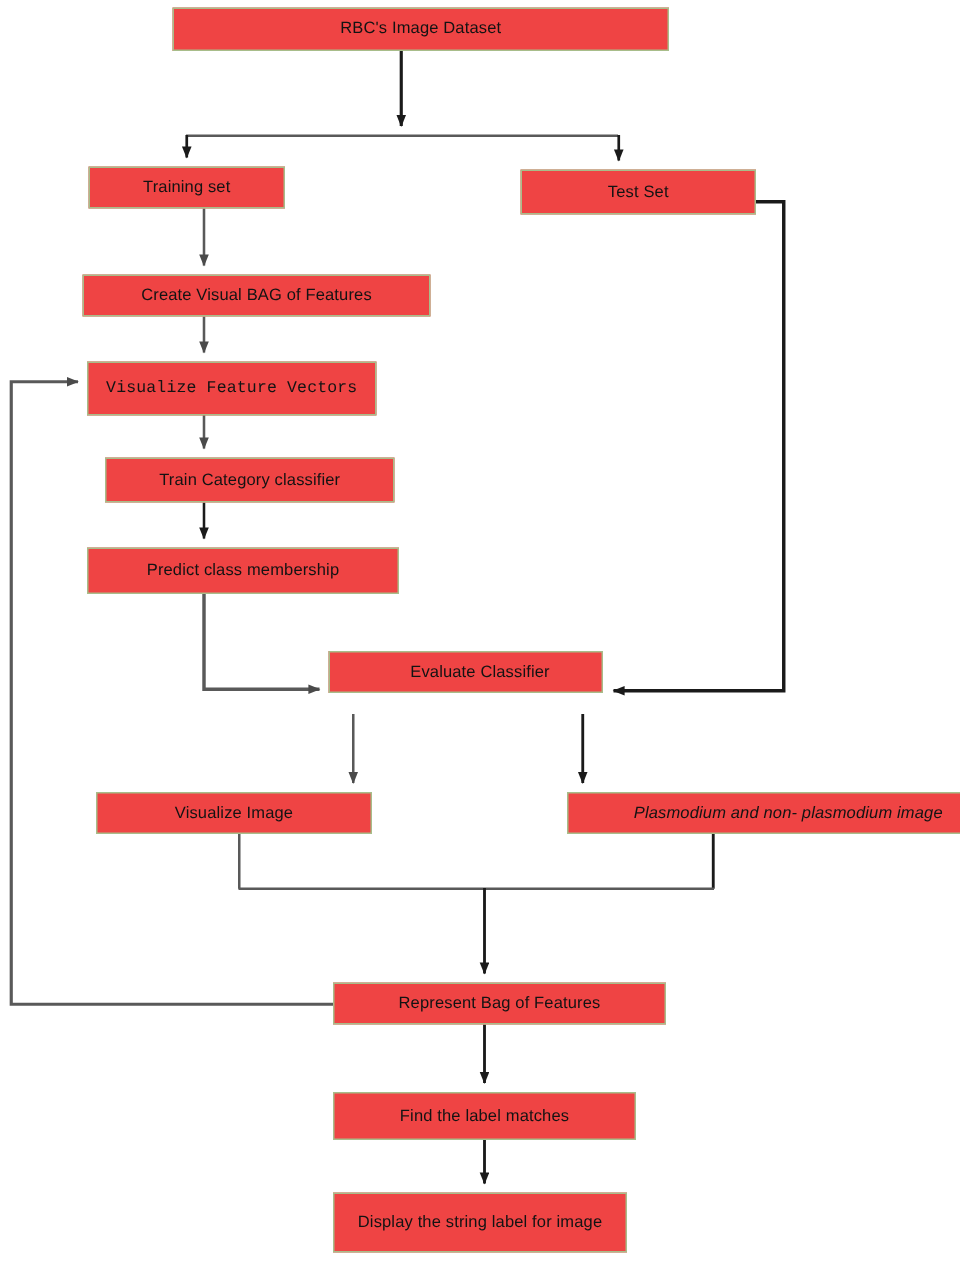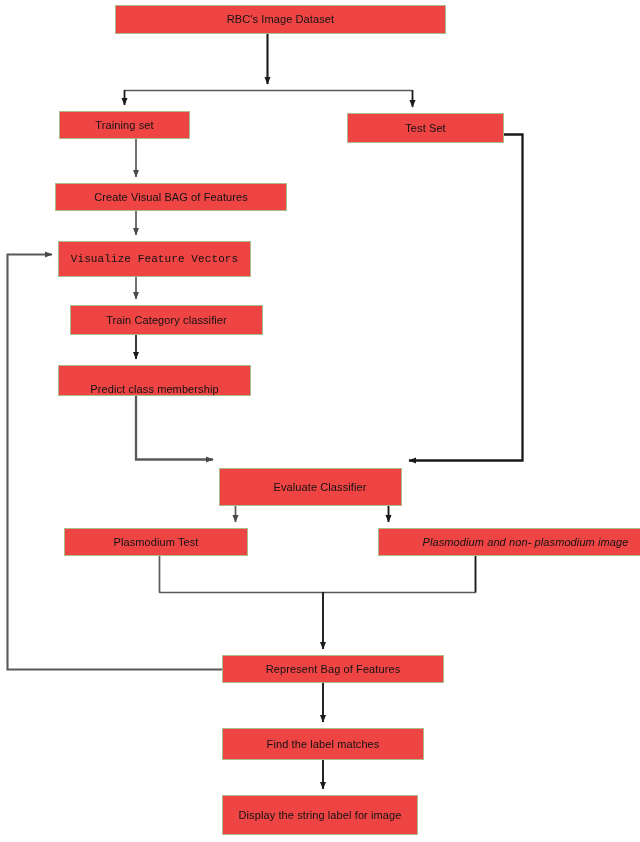--- a/index.html
+++ b/index.html
@@ -122,30 +122,30 @@
   </div>
 
   <div class="node" style="left:58px; top:241px; width:193px; height:36px;font-family:Liberation Mono, monospace;">
     <span class="node-label">Visualize Feature Vectors</span>
   </div>
 
   <div class="node" style="left:58px; top:305px; width:193px; height:30px;margin-left:12px;">
     <span class="node-label">Train Category classifier</span>
   </div>
 
-  <div class="node" style="left:58px; top:365px; width:193px; height:31px;align-items:flex-end;">
+  <div class="node" style="left:58px; top:365px; width:208px; height:31px;">
     <span class="node-label">Predict class membership</span>
   </div>
 
-  <div class="node" style="left:219px; top:468px; width:183px; height:38px;padding-left:19px;">
+  <div class="node" style="left:219px; top:434px; width:183px; height:28px;padding-left:19px;">
     <span class="node-label">Evaluate Classifier</span>
   </div>
 
   <div class="node" style="left:64px; top:528px; width:184px; height:28px;">
-    <span class="node-label">Plasmodium Test</span>
+    <span class="node-label">Visualize Image</span>
   </div>
 
   <div class="node" style="left:378px; top:528px; width:295px; height:28px;font-style:italic;">
     <span class="node-label">Plasmodium and non- plasmodium image</span>
   </div>
 
   <div class="node" style="left:222px; top:655px; width:222px; height:28px;">
     <span class="node-label">Represent Bag of Features</span>
   </div>
 

